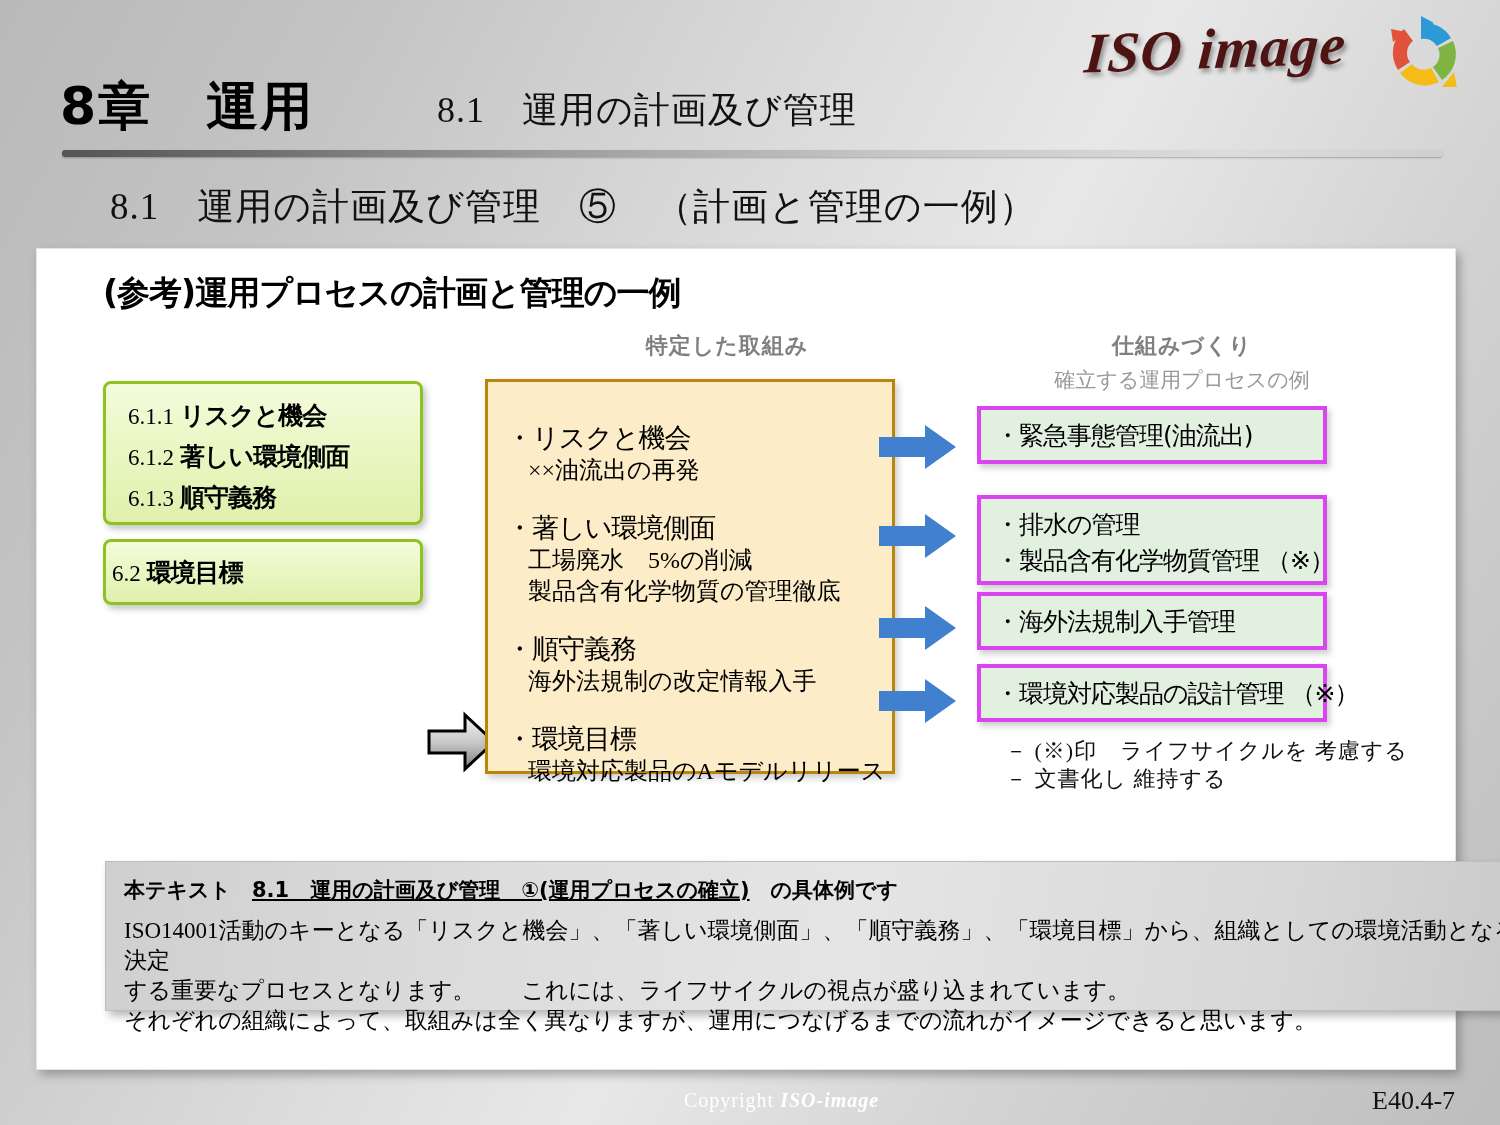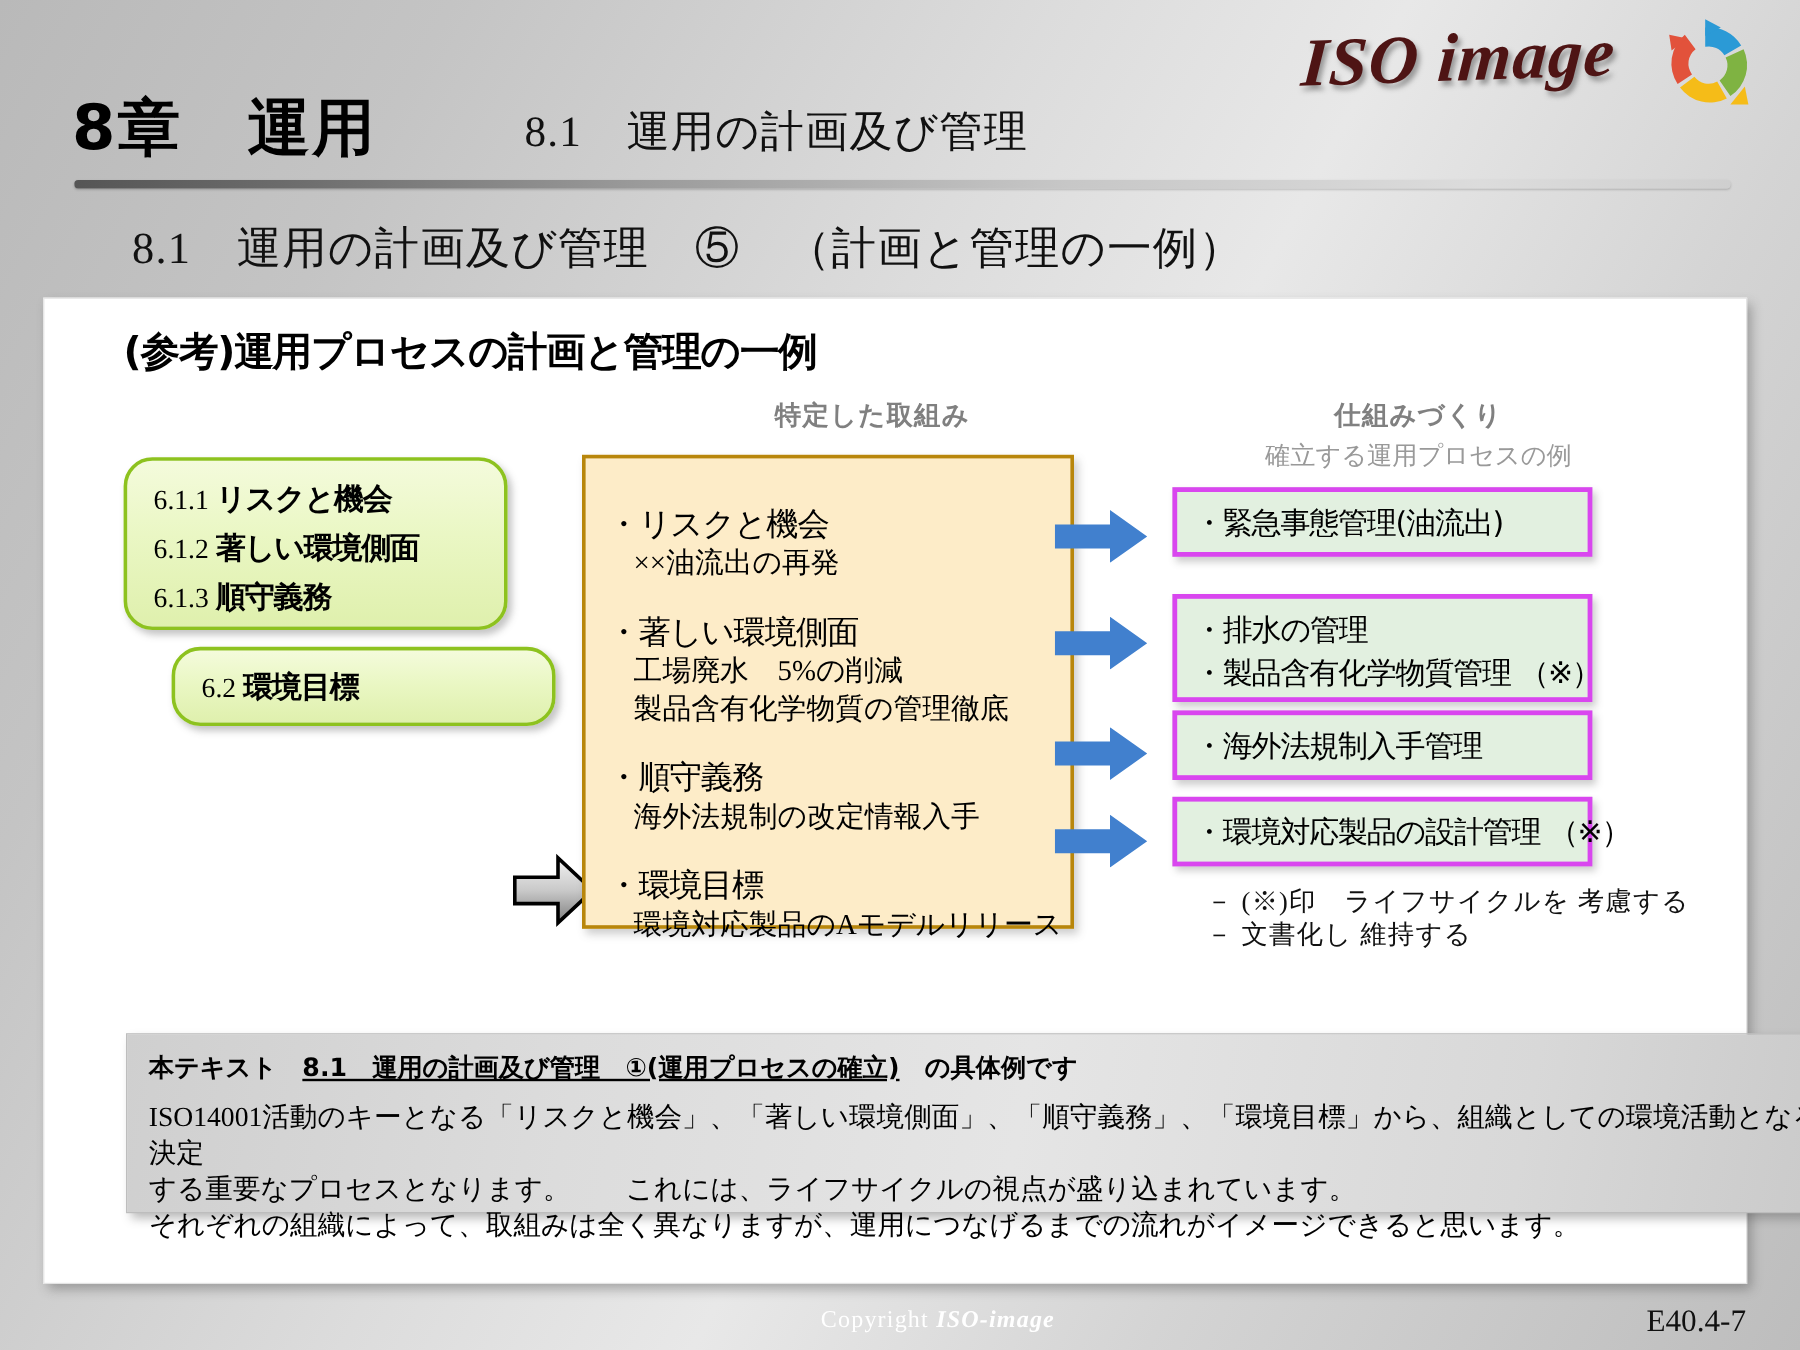--- a/index.html
+++ b/index.html
@@ -74,27 +74,27 @@
   #head-right-sub{
     position:absolute;left:950px;top:117px;width:390px;text-align:center;
     font-size:21px;color:#999;
     font-family:"DejaVu Sans","Liberation Sans",sans-serif;
   }
 
   
   .lbox{
     position:absolute;left:66px;
     width:320px;
-    border:3px solid #8dc21f;border-radius:24px;
+    border:3px solid #8dc21f;border-radius:8px;
     background:linear-gradient(180deg,#f4fbdc 0%,#eaf7c4 45%,#dff0ad 100%);
     box-shadow:3px 4px 6px rgba(90,90,90,.35);
     box-sizing:border-box;
   }
   #lbox1{top:132px;height:144px;padding:12px 0 0 22px;}
-  #lbox2{top:290px;height:66px;padding:11px 0 0 22px;margin-left:40px;}
+  #lbox2{top:290px;height:66px;padding:11px 0 0 6px;}
   .lrow{font-size:24px;color:#000;line-height:40px;white-space:nowrap;}
   .lrow .num{font-family:"Liberation Serif",serif;font-size:23px;}
   .lrow .lbl{
     font-family:"DejaVu Sans","Liberation Sans",sans-serif;
     font-weight:bold;font-size:25px;margin-left:6px;letter-spacing:-1px;
   }
 
   
   #gray-arrow{position:absolute;left:390px;top:462px;}
 

